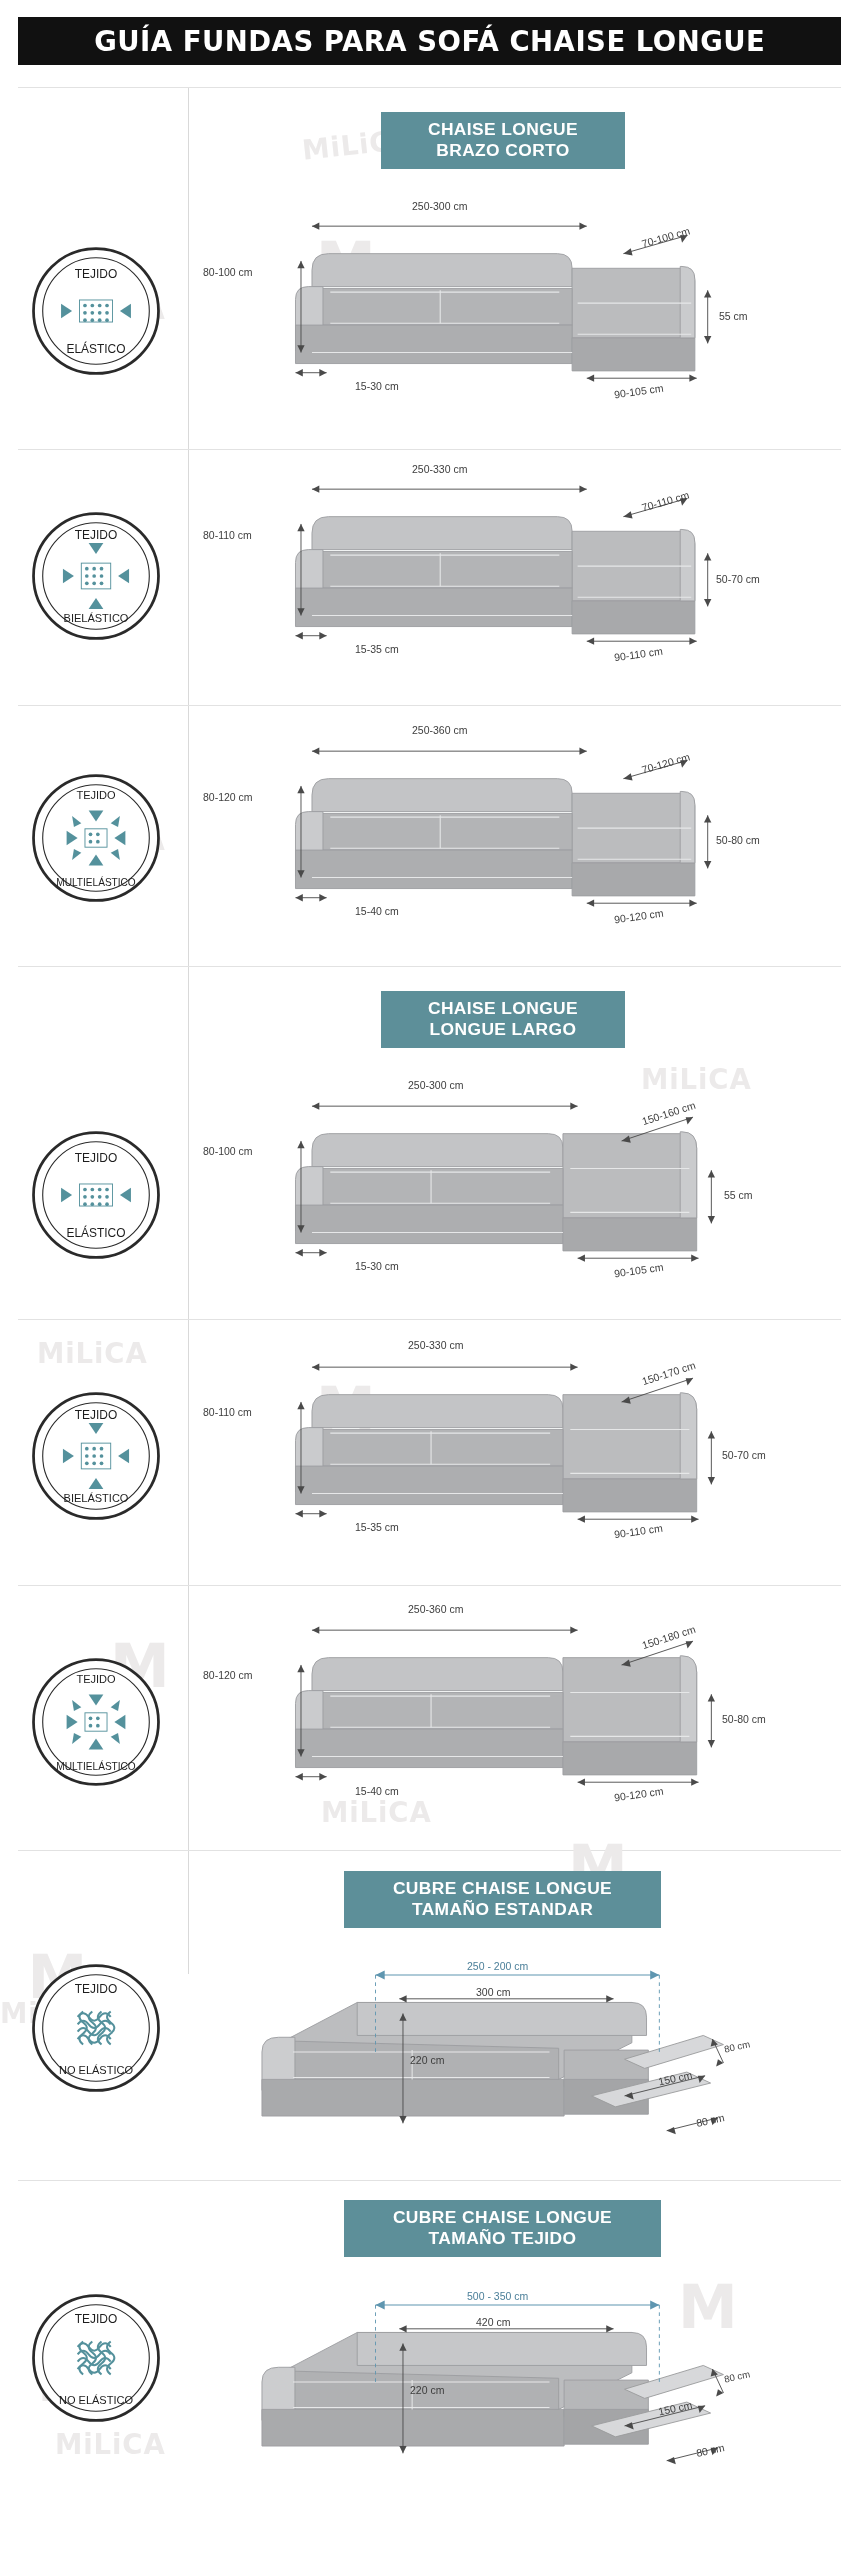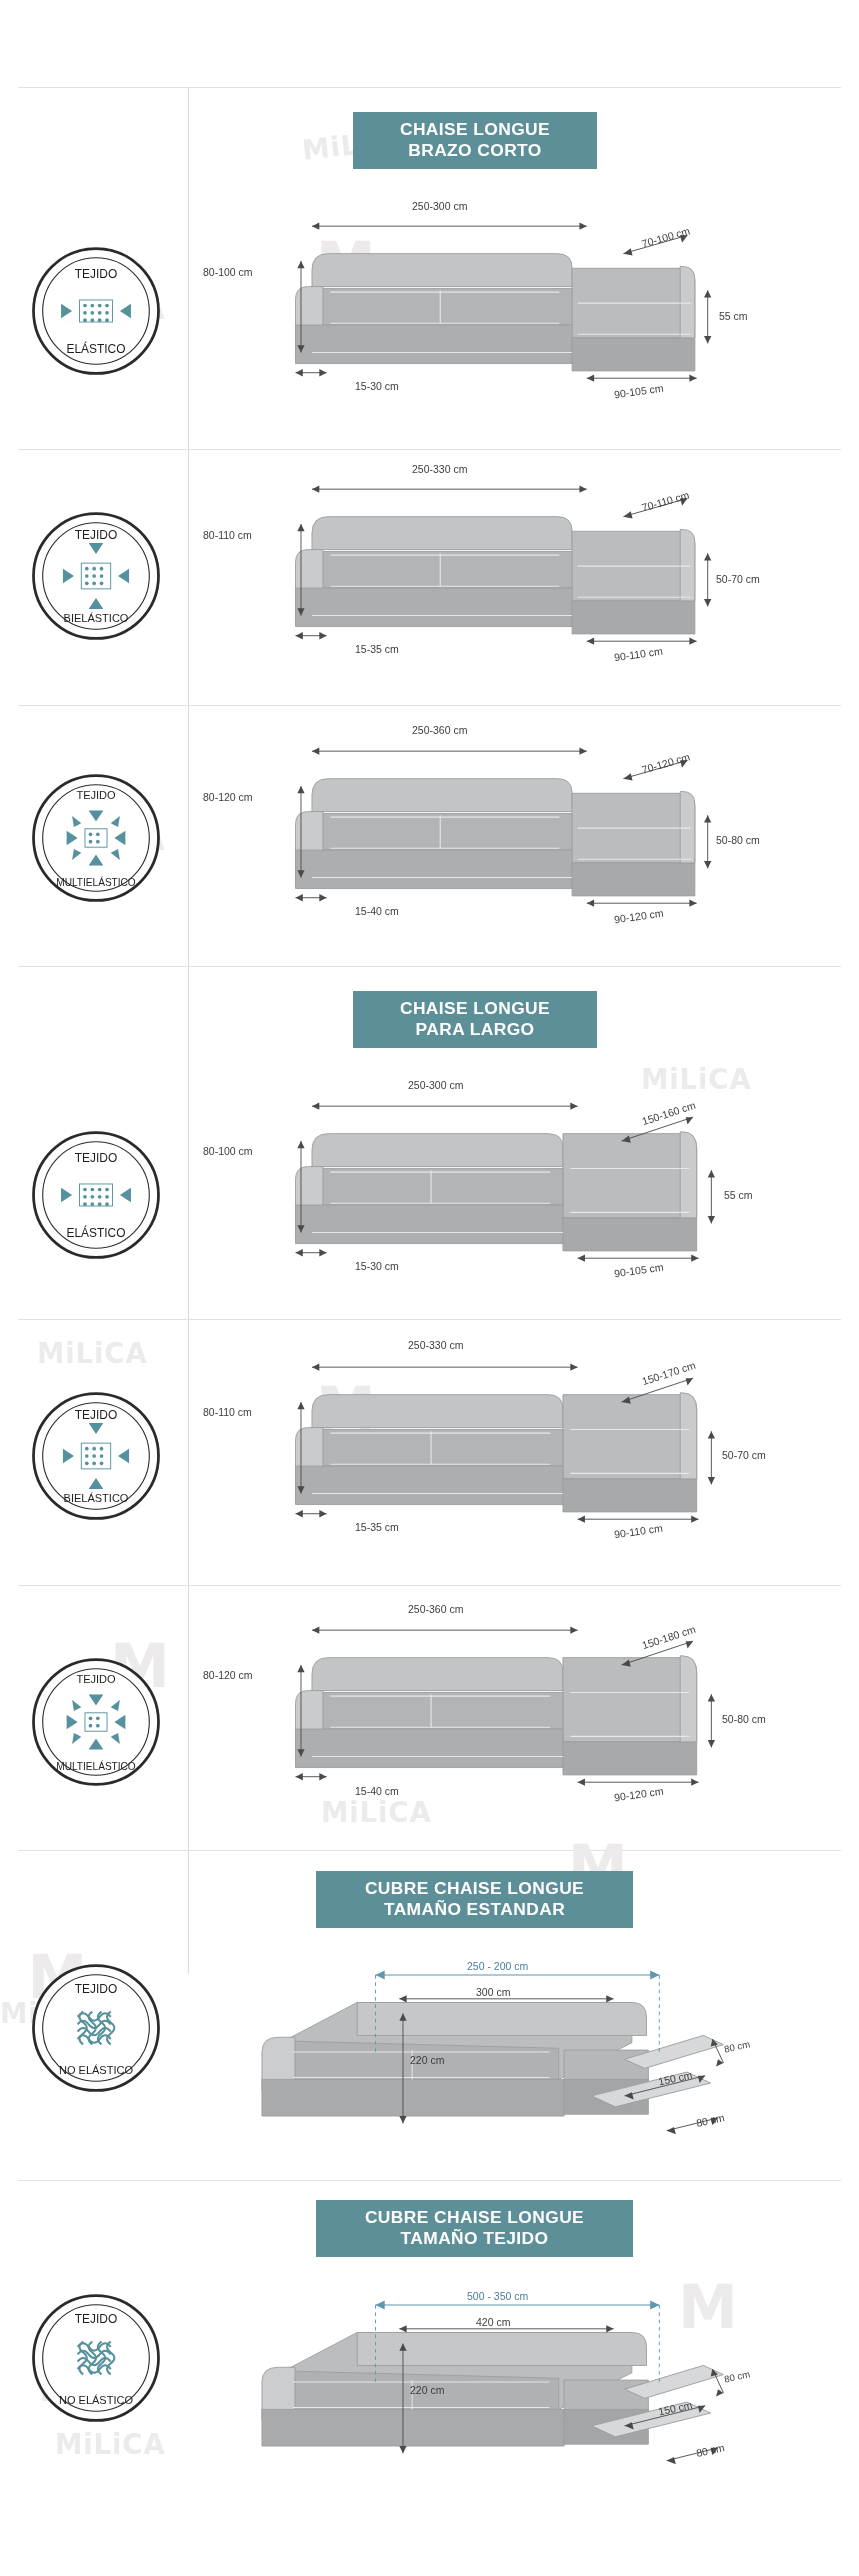--- a/index.html
+++ b/index.html
@@ -4,21 +4,21 @@
 <style>
   html,body{margin:0;padding:0;background:#ffffff;}
   body{width:859px;font-family:"Liberation Sans",sans-serif;color:#2b2b2b;}
   .page{position:relative;width:859px;height:2576px;overflow:hidden;background:#fff;}
 
   
   .title-bar{position:absolute;left:18.3px;top:16.5px;width:823px;height:48px;background:#111;display:flex;align-items:center;justify-content:center;}
   .title-bar span{color:#fff;font-size:27.5px;font-weight:bold;letter-spacing:0.5px;font-family:"DejaVu Sans",sans-serif;}
 
   
-  .sec-head{position:absolute;background:#5d8f99;color:#fff;text-align:center;font-weight:bold;font-size:17.4px;line-height:21px;padding:7.3px 16.5px;letter-spacing:0.4px;}
+  .sec-head{position:absolute;background:#5d8f99;color:#fff;text-align:center;font-weight:bold;font-size:17.4px;line-height:21px;padding:7.3px 16.5px;letter-spacing:0.4px;margin-left:28px;}
 
   
   .vline{position:absolute;width:0.9px;background:#d9d9d9;}
   .hline{position:absolute;height:0.9px;background:#e2e2e2;}
 
   
   .badge{position:absolute;width:136px;height:136px;}
   .badge svg{display:block;}
   .sofa-wrap{position:absolute;}
   .sofa-wrap svg{display:block;}
@@ -32,20 +32,23 @@
   .wm-text{font-size:27.5px;letter-spacing:0.9px;}
   .wm-m{font-size:60px;}
 
   .tiny{font-size:9.6px;}
 </style>
 </head>
 <body>
 
 <div class="page">
 
+  <div class="title-bar">
+    <span>GUÍA FUNDAS PARA SOFÁ CHAISE LONGUE</span>
+  </div>
 
   <div class="vline" style="left:188px;top:87px;height:1887px;"></div>
 
   <div class="hline" style="left:18.3px;top:87px;width:823px;"></div>
   <div class="hline" style="left:18.3px;top:449px;width:823px;"></div>
   <div class="hline" style="left:18.3px;top:705px;width:823px;"></div>
   <div class="hline" style="left:18.3px;top:966px;width:823px;"></div>
   <div class="hline" style="left:18.3px;top:1319px;width:823px;"></div>
   <div class="hline" style="left:18.3px;top:1585px;width:823px;"></div>
   <div class="hline" style="left:18.3px;top:1850px;width:823px;"></div>
@@ -71,21 +74,21 @@
   <div class="wm wm-m" style="left:37px;top:2345px;">M</div>
   <div class="wm wm-m" style="left:678px;top:2272px;">M</div>
 
   <div class="sec-head" style="left:353px;top:112px;width:211px;">
     <div>CHAISE LONGUE</div>
     <div>BRAZO CORTO</div>
   </div>
 
   <div class="sec-head" style="left:353px;top:991px;width:211px;">
     <div>CHAISE LONGUE</div>
-    <div>PARA LARGO</div>
+    <div>LONGUE LARGO</div>
   </div>
 
   <div class="sec-head" style="left:316px;top:1871px;width:284px;">
     <div>CUBRE CHAISE LONGUE</div>
     <div>TAMAÑO ESTANDAR</div>
   </div>
 
   <div class="sec-head" style="left:316px;top:2200px;width:284px;">
     <div>CUBRE CHAISE LONGUE</div>
     <div>TAMAÑO TEJIDO</div>

